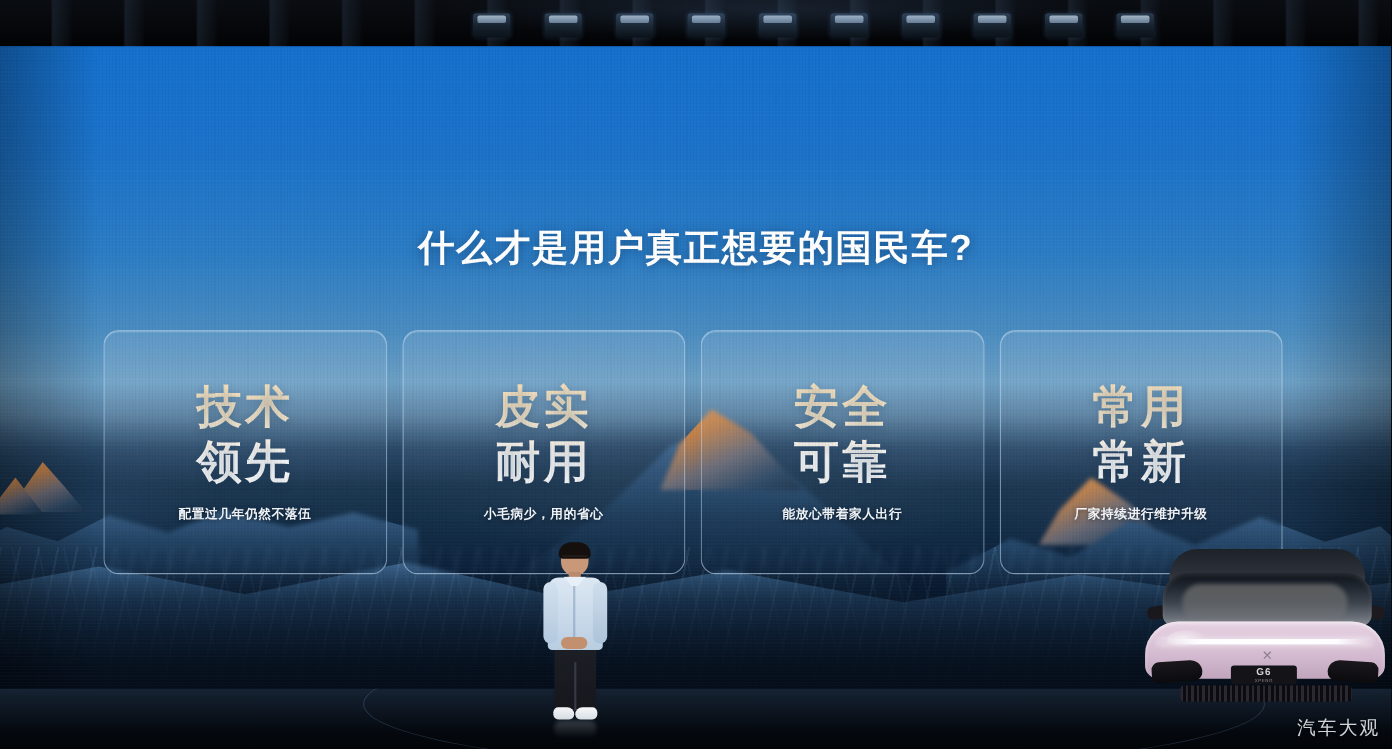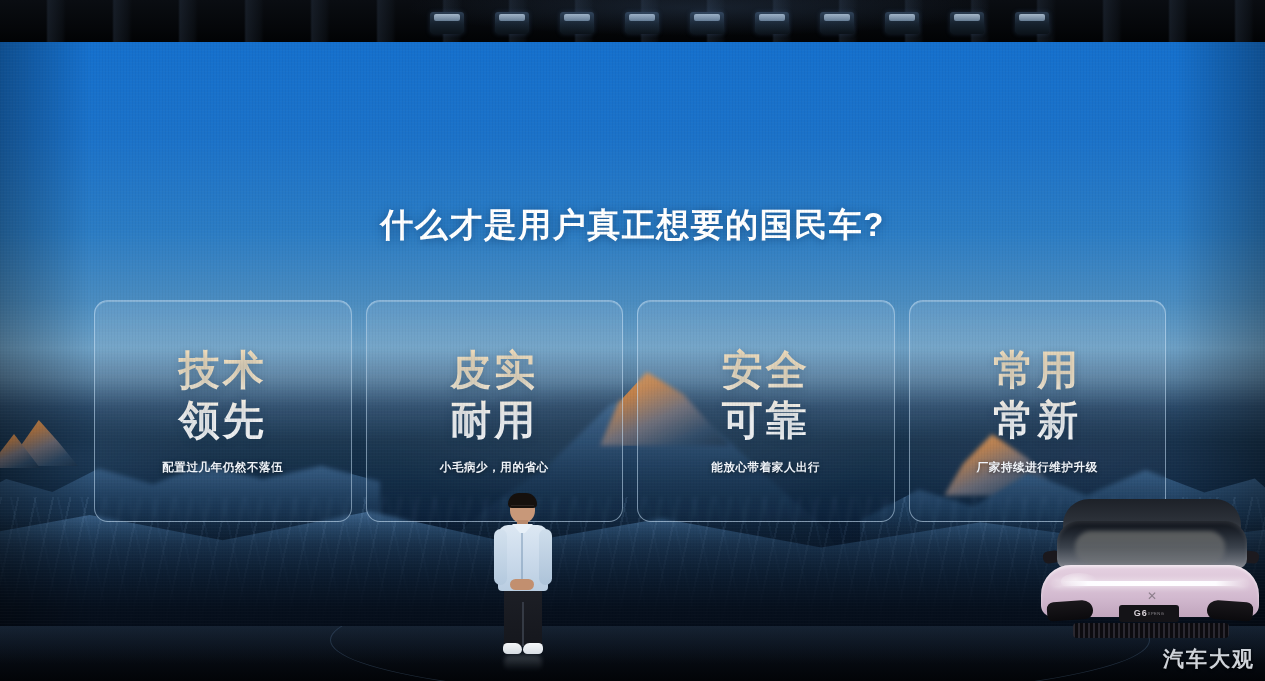--- a/index.html
+++ b/index.html
@@ -248,41 +248,41 @@
   }
   .car-hl-l { position:absolute; left:12px; top:106px; width:46px; height:19px;
     border-radius:10px 16px 12px 8px; background:linear-gradient(180deg,#1a181c,#0b0a0d);
     transform:rotate(-4deg); }
   .car-hl-r { position:absolute; left:172px; top:106px; width:46px; height:19px;
     border-radius:16px 10px 8px 12px; background:linear-gradient(180deg,#1a181c,#0b0a0d);
     transform:rotate(4deg); }
   .car-plate {
     position:absolute; left:84px; top:110px; width:60px; height:17px;
     border-radius:3px; background:#141317;
-    display:flex; align-items:center; justify-content:center;
+    display:flex; flex-direction:column; align-items:center; justify-content:center;
   }
   .car-plate .pt { color:#d8d2d8; font-size:9px; font-weight:700; line-height:9px; letter-spacing:1px; }
   .car-plate .ps { color:#8e8a90; font-size:4px; line-height:5px; letter-spacing:.5px; }
   .car-grille {
     position:absolute; left:38px; top:128px; width:156px; height:15px;
     border-radius:4px;
     background:
       repeating-linear-gradient(90deg, #2a2830 0px, #2a2830 2px, #0c0b0f 2px, #0c0b0f 5px),
       #111015;
   }
   .car-mirror-l { position:absolute; left:8px; top:56px; width:17px; height:12px;
     border-radius:5px; background:#1a181d; transform:rotate(-8deg); }
   .car-mirror-r { position:absolute; left:206px; top:56px; width:18px; height:12px;
     border-radius:5px; background:#1c1a1f; transform:rotate(8deg); }
 
   
   .watermark {
     position:absolute; right:10px; bottom:8px;
     color:rgba(236,240,246,.88);
-    font-size:21px; font-weight:700; letter-spacing:2px;
+    font-size:17px; font-weight:400; letter-spacing:2px;
     text-shadow:0 1px 3px rgba(0,0,0,.85);
   }
 
   
   .vignette{
     position:absolute; inset:0; pointer-events:none;
     background:
       linear-gradient(90deg, rgba(0,0,0,.30) 0%, rgba(0,0,0,0) 7%, rgba(0,0,0,0) 93%, rgba(0,0,0,.30) 100%);
   }
 </style>

